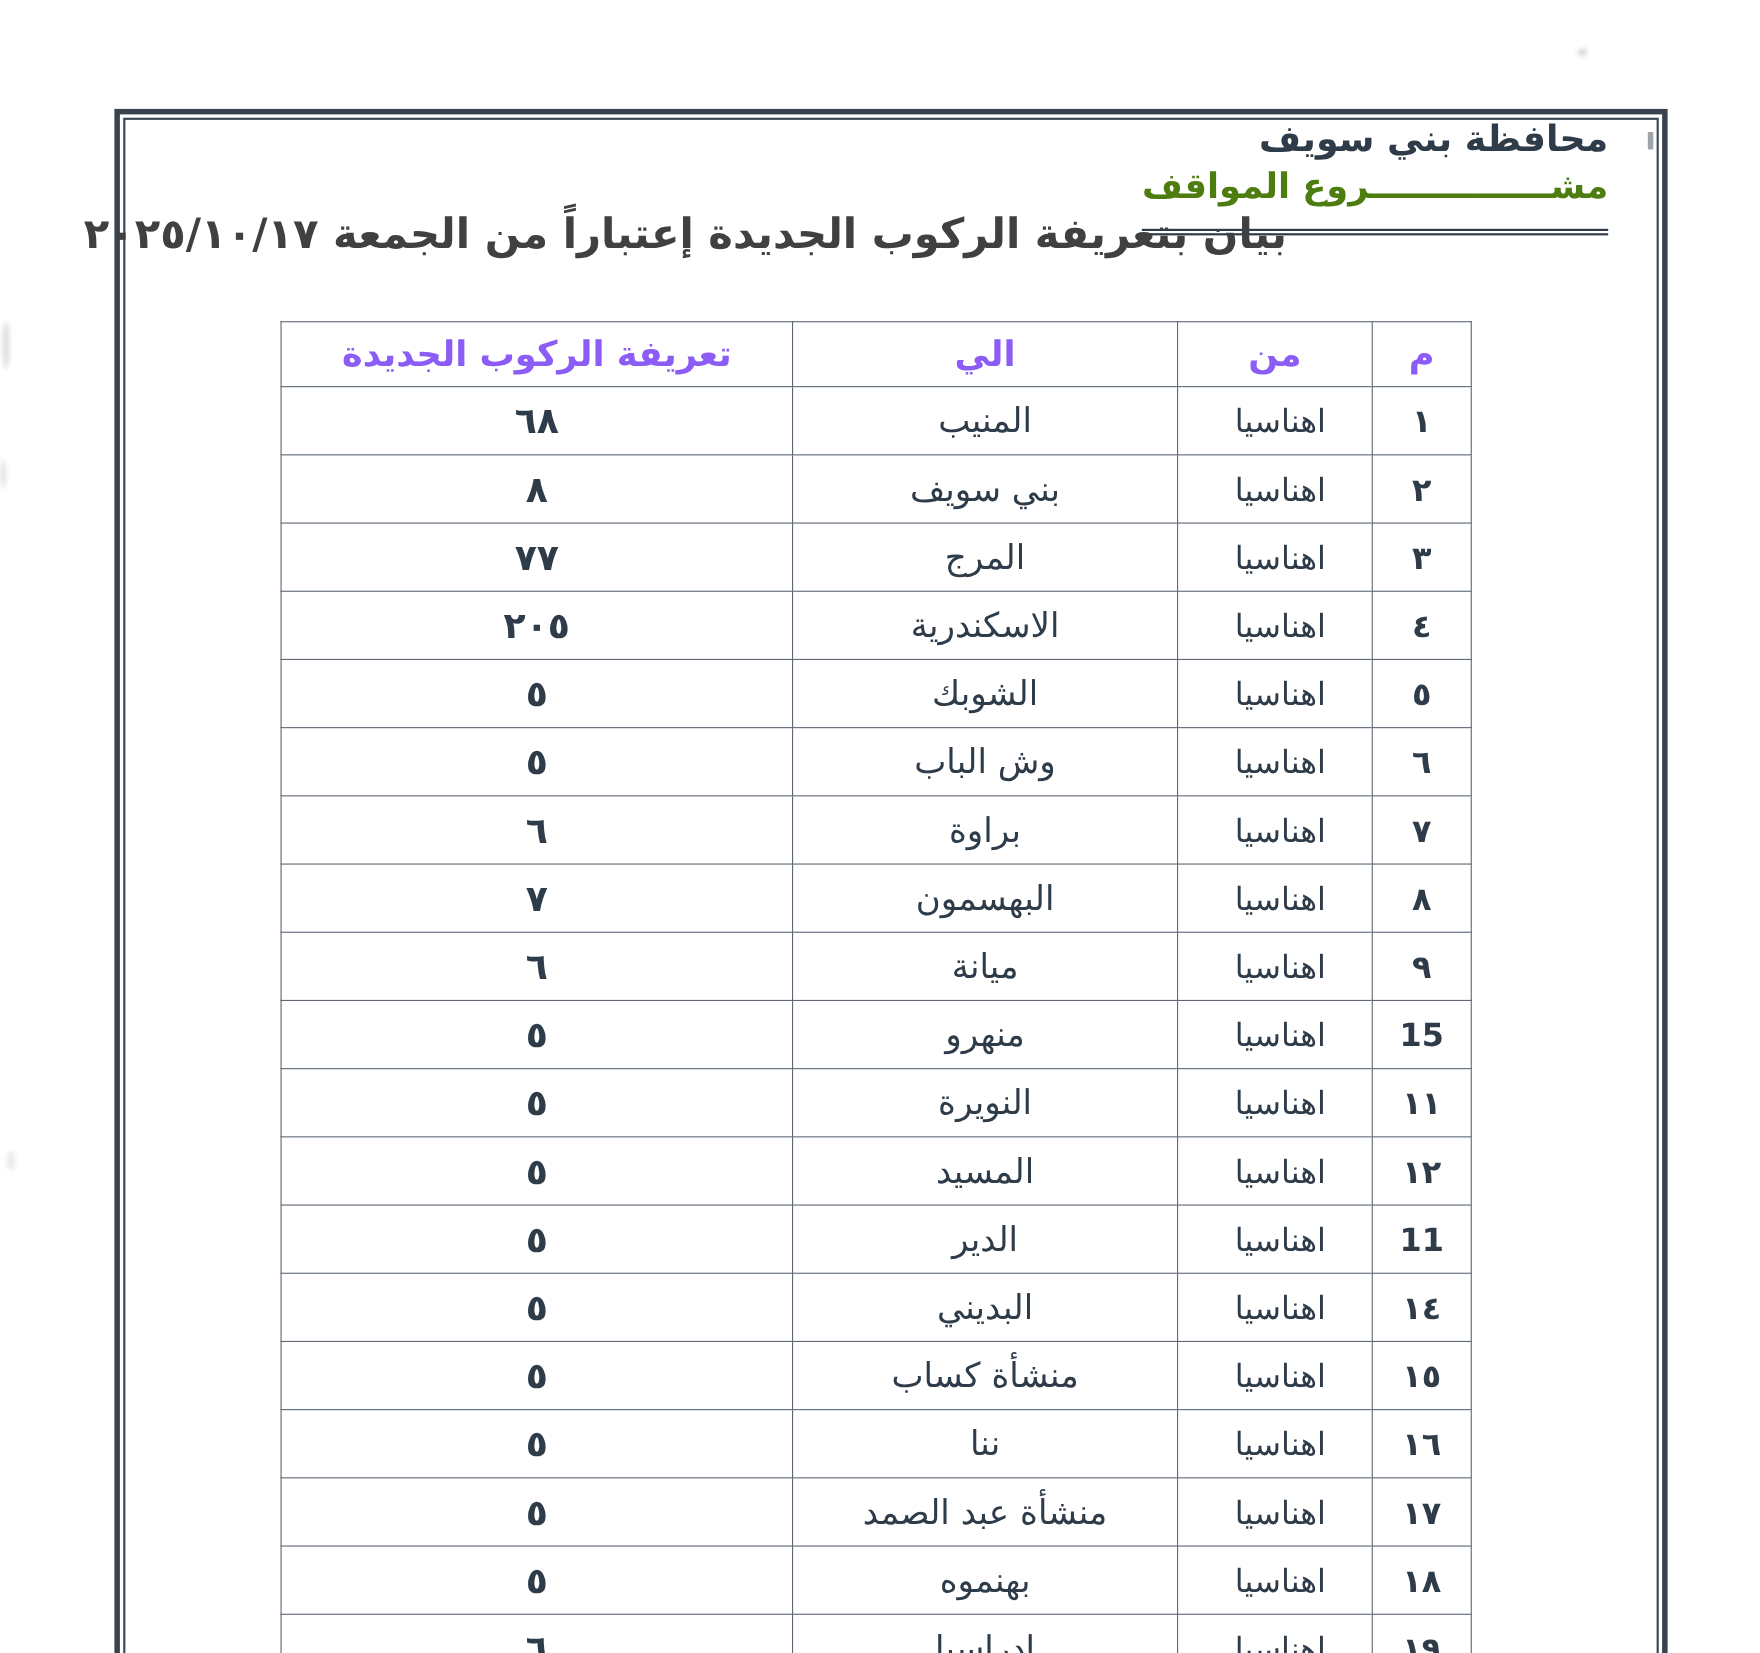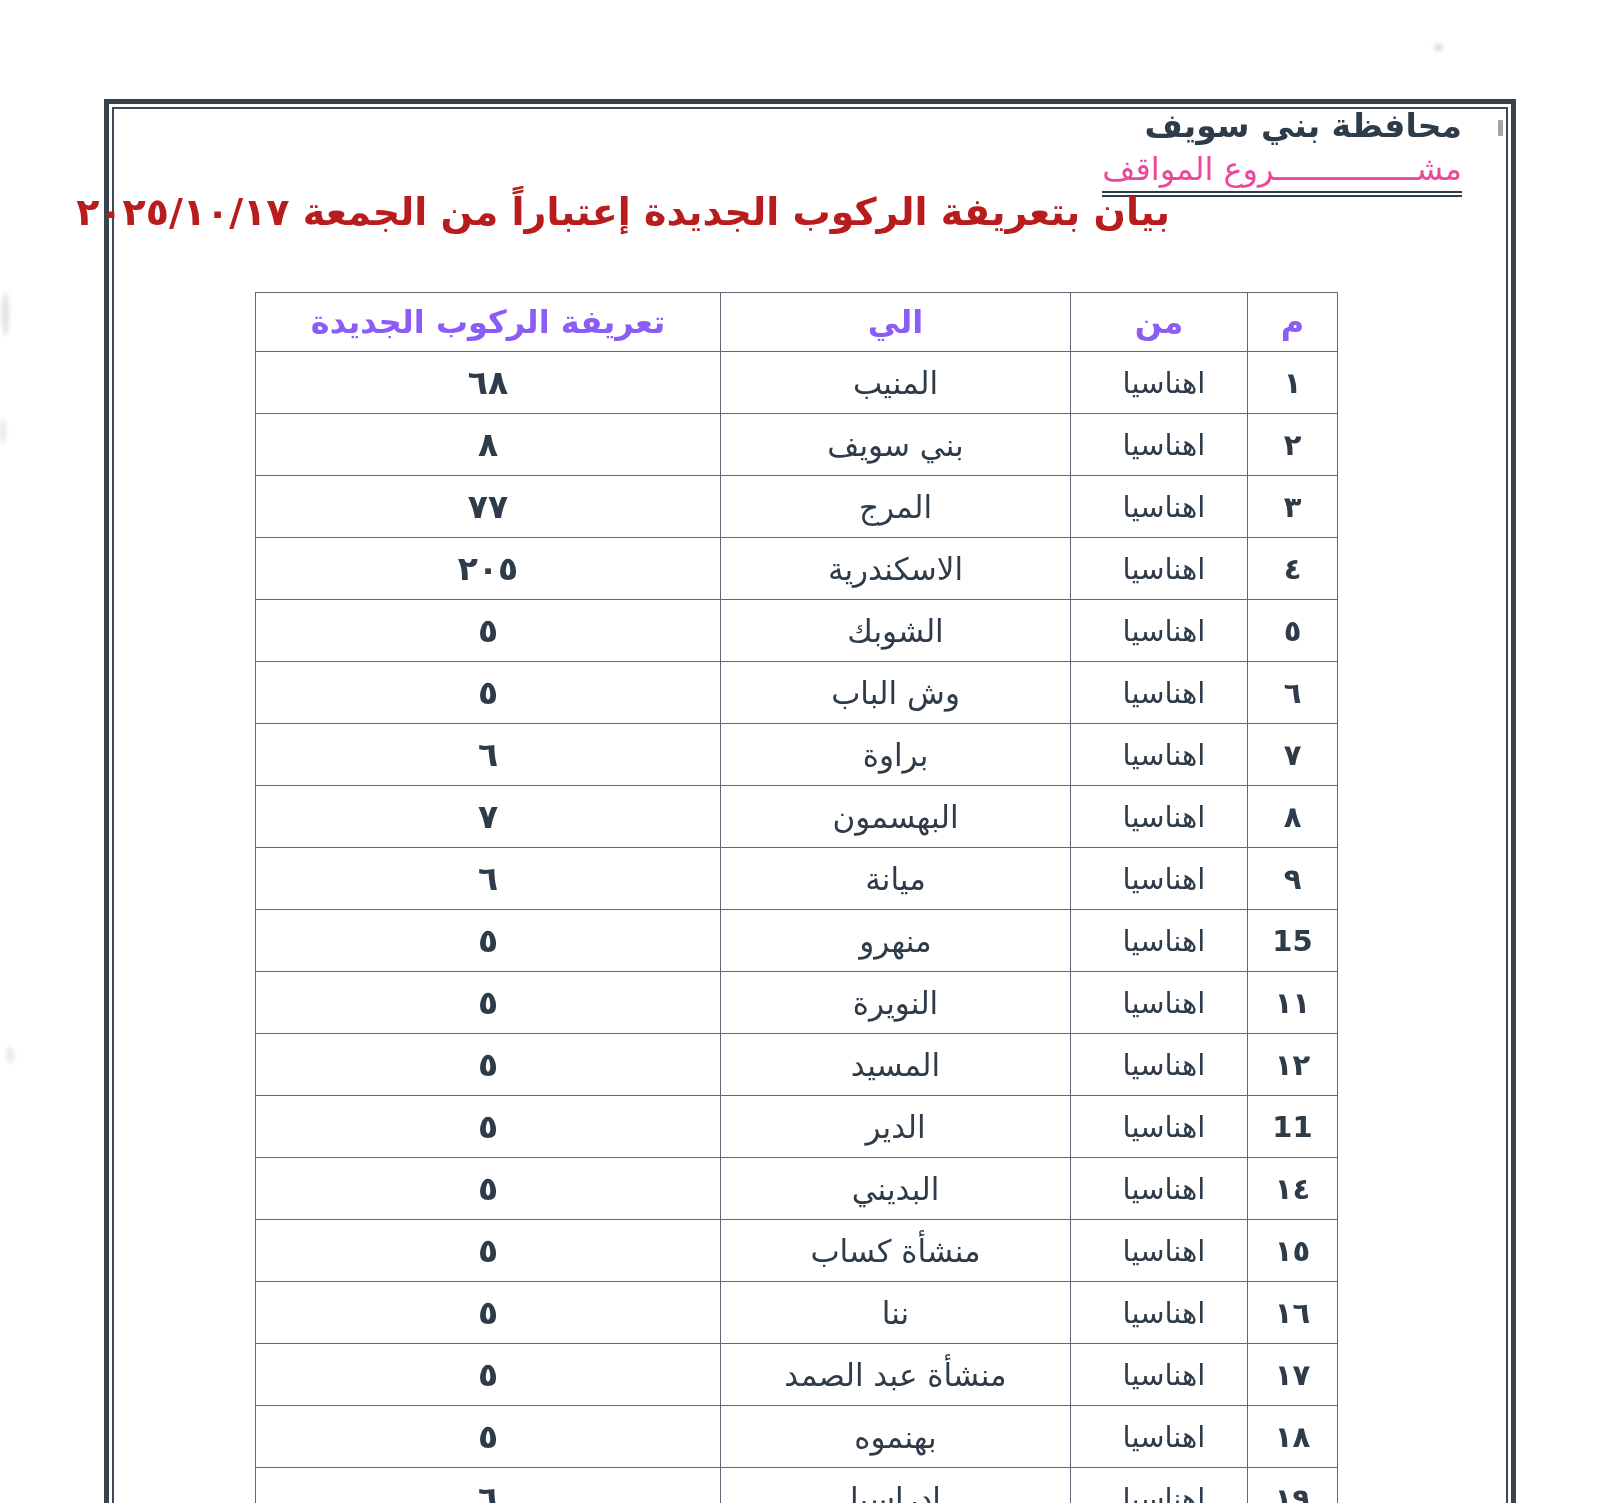--- a/index.html
+++ b/index.html
@@ -41,33 +41,33 @@
     font-size: 33px;
     font-weight: bold;
     color: #2e3b49;
   }
   .org-line2 {
     position: absolute;
     top: 150px;
     right: 138px;
     direction: rtl;
     font-size: 32px;
-    font-weight: normal;
-    color: #ec4899;
+    font-weight: bold;
+    color: #4d7c0f;
     border-bottom: 6px double #2e3b49;
-    padding-bottom: 3px;
+    padding-bottom: 20px;
   }
   .doc-title {
     position: absolute;
     top: 190px;
     right: 430px;
     direction: rtl;
     font-size: 38px;
     font-weight: bold;
-    color: #b91c1c;
+    color: #404040;
     white-space: nowrap;
   }
   .doc-subtitle {
     position: absolute;
     top: 241px;
     right: 590px;
     direction: rtl;
     font-size: 36px;
     font-weight: bold;
     color: #2c3945;

